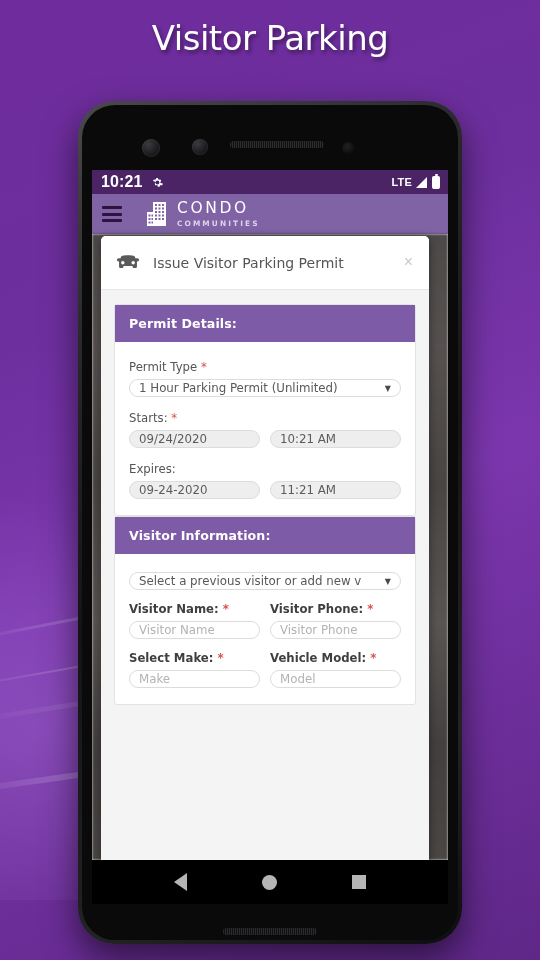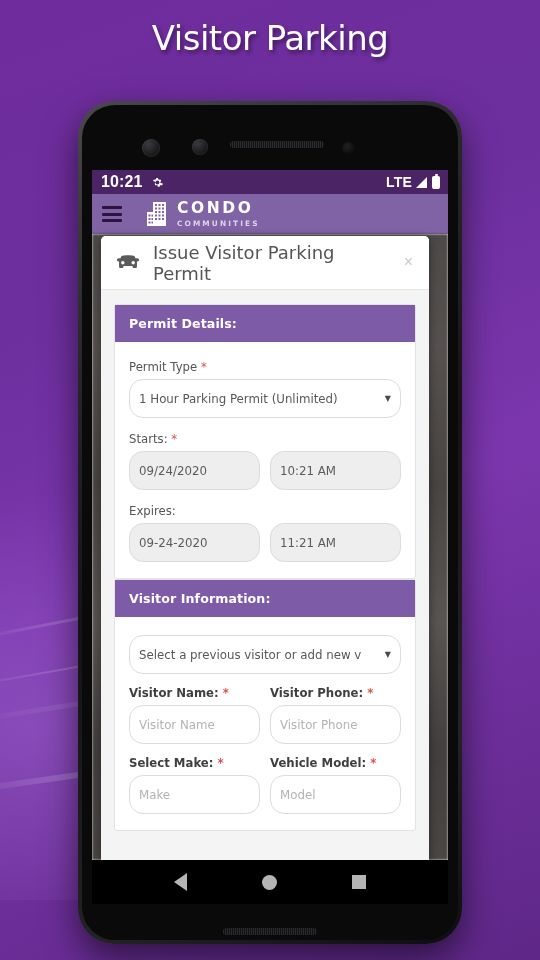--- a/index.html
+++ b/index.html
@@ -100,21 +100,21 @@
     background: #4b2466;
     display: flex; align-items: center;
     padding: 0 8px 0 9px;
     color: #fff;
     font-size: 12px;
     font-weight: bold;
   }
   .sb-time { font-size: 16px; letter-spacing: .1px; }
   .sb-gear { margin-left: 9px; width: 13px; height: 13px; display:block; }
   .sb-right { margin-left: auto; display: flex; align-items: center; gap: 3px; }
-  .sb-lte { font-size: 14px; font-weight: bold; letter-spacing: .2px; }
+  .sb-lte { font-size: 11px; font-weight: bold; letter-spacing: .2px; }
   .sb-signal {
     width: 0; height: 0;
     border-left: 11px solid transparent;
     border-bottom: 11px solid #fff;
     margin-left: 1px;
   }
   .sb-batt {
     width: 8px; height: 13px;
     border: 1.5px solid #fff; border-radius: 1.5px;
     background: #fff;
@@ -129,21 +129,21 @@
   .appbar {
     height: 40px;
     background: #7f63a5;
     display: flex; align-items: center;
     padding: 0 10px;
   }
   .hamburger { width: 20px; display:flex; flex-direction:column; gap:3.5px; cursor:pointer;}
   .hamburger span { display:block; height: 3px; background: #2b1540; border-radius: 1px; }
   .brand { display: flex; align-items: center; margin-left: 24px; gap: 7px; }
   .brand-text { line-height: 1; }
-  .brand-1 { color:#fff; font-size: 15.5px; font-weight: bold; letter-spacing: 2.6px; font-family:"DejaVu Sans", sans-serif;}
+  .brand-1 { color:#fff; font-size: 15.5px; font-weight: normal; letter-spacing: 2.6px; font-family:"DejaVu Sans", sans-serif;}
   .brand-2 { color:#ded3ea; font-size: 7.4px; font-weight: bold; letter-spacing: 2.1px; margin-top: 3px; font-family:"DejaVu Sans", sans-serif;}
 
   
   .page-backdrop {
     position:absolute; left:0; top:64px; right:0; bottom:0;
     background:
       linear-gradient(180deg, #5d5a57 0%, #6a6561 18%, #585450 40%, #6e6a66 62%, #504c49 82%, #5a5652 100%);
     filter: blur(1px);
   }
   .page-backdrop:after {
@@ -165,21 +165,21 @@
   .modal-header {
     background: #fff;
     height: 54px;
     display: flex; align-items: center;
     padding: 0 12px 0 14px;
     border-bottom: 1px solid #e6e6e6;
   }
   .car-icon { width: 26px; height: 20px; flex: none; }
   .modal-title {
     margin-left: 12px;
-    font-size: 18px;
+    font-size: 14px;
     color: #555558;
     font-family: "DejaVu Sans", sans-serif;
   }
   .modal-close {
     margin-left: auto;
     color: #c9c9cc;
     font-size: 16px;
     line-height: 1;
     cursor: pointer;
     padding: 4px 4px 6px 8px;
@@ -212,21 +212,21 @@
     font-size: 11.7px;
     color: #555558;
     margin-bottom: 5px;
     font-family: "DejaVu Sans", sans-serif;
   }
   .field-label.bold { font-weight: bold; color:#3f3f42;}
   .req { color: #d9534f; }
 
   .select-box, .input-box {
     width: 100%;
-    height: 39px;
+    height: 18px;
     border: 1px solid #dcdcdc;
     border-radius: 14px;
     background: #fff;
     display: flex; align-items: center;
     padding: 0 9px;
     font-size: 11.8px;
     color: #58585b;
     font-family: "DejaVu Sans", sans-serif;
     position: relative;
     white-space: nowrap;

